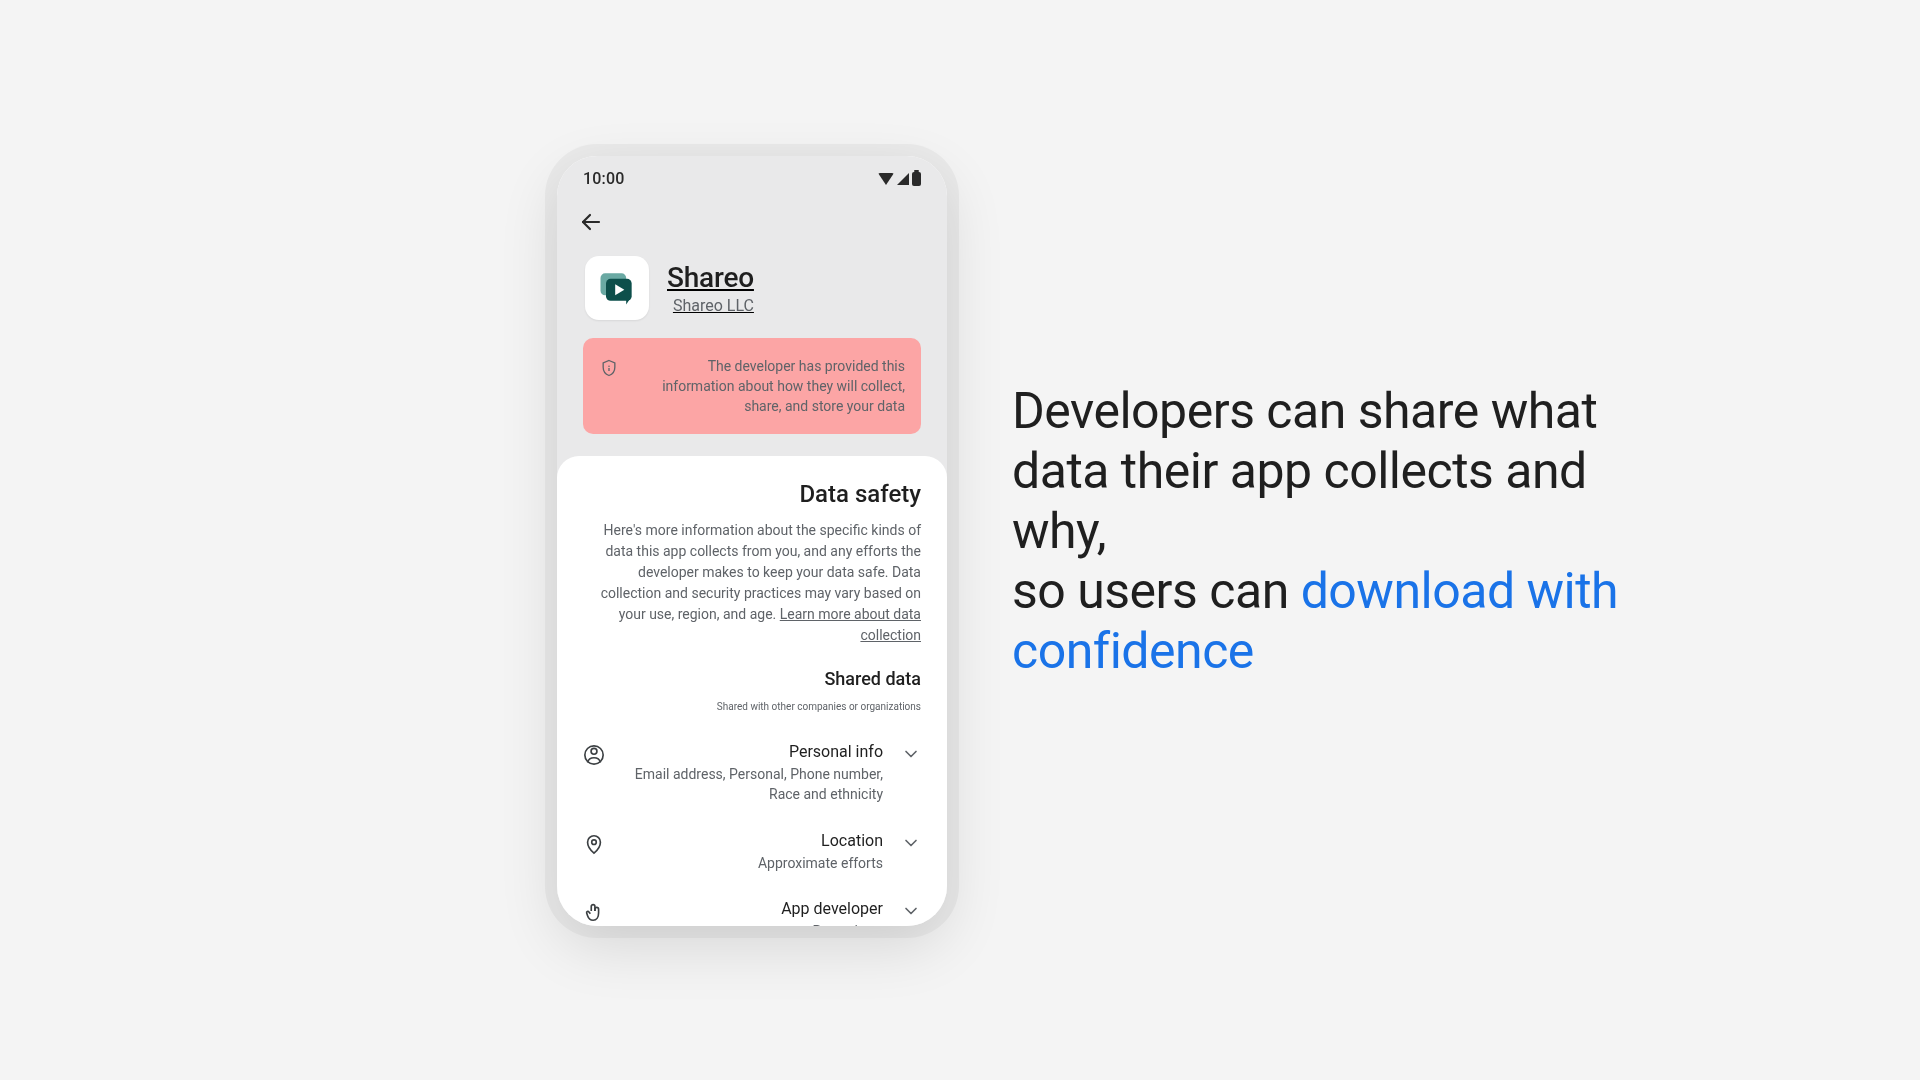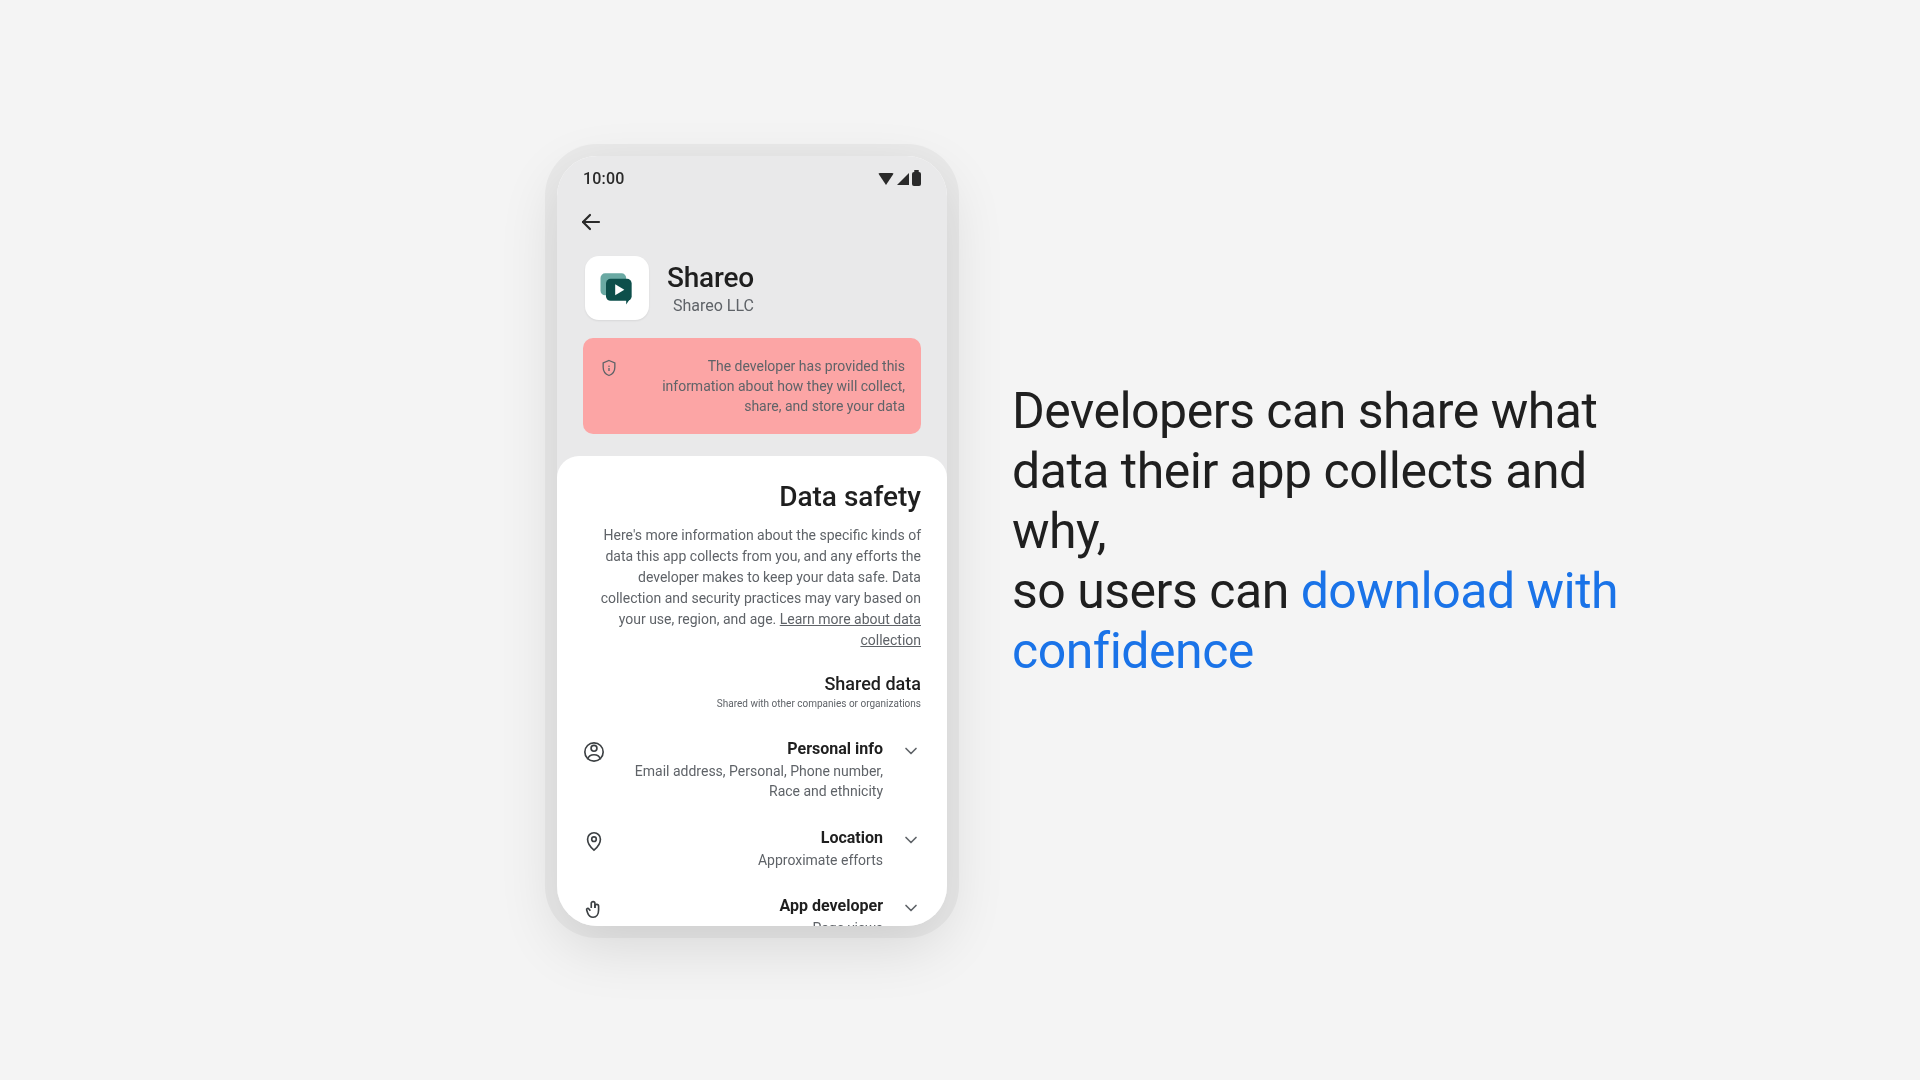--- a/index.html
+++ b/index.html
@@ -59,44 +59,44 @@
 .statusbar .wifi { width:0;height:0;border-left:8px solid transparent;border-right:8px solid transparent;border-bottom:12px solid #2a2a2a;border-radius:2px;transform:rotate(180deg);}
 .statusbar .cell { width:0;height:0;border-left:12px solid transparent;border-bottom:12px solid #2a2a2a;}
 .statusbar .batt { width:9px;height:14px;background:#2a2a2a;border-radius:2px;position:relative;}
 .statusbar .batt::before{content:'';position:absolute;top:-2px;left:2px;width:5px;height:2px;background:#2a2a2a;border-radius:1px;}
 
 
 .navrow { padding: 6px 20px 10px; }
 .back-arrow { width:28px;height:28px;display:flex;align-items:center;justify-content:center;color:#2a2a2a;}
 
 
-.app-header { display:flex;align-items:center;gap:18px;padding:10px 28px 18px;}
+.app-header { display:flex;align-items:center;gap:18px;padding:10px 28px 18px;text-decoration:underline;}
 .app-icon { width:64px;height:64px;border-radius:14px;background:#fff;display:flex;align-items:center;justify-content:center;box-shadow:0 1px 2px rgba(0,0,0,0.08);}
 .app-icon svg { width:44px;height:44px;}
 .app-titles .app-name { font-size:28px;font-weight:500;color:#1f1f1f;letter-spacing:-0.2px;}
 .app-titles .app-dev { font-size:16px;color:#5f6368;margin-top:2px;}
 
 
 .info-card { margin:0 26px;background:#fca5a5;border-radius:10px;padding:18px 16px;display:flex;gap:14px;align-items:flex-start;}
 .info-card .shield { flex:0 0 auto;margin-top:2px;}
 .info-card .txt { font-size:14px;line-height:1.45;color:#5f6368;}
 
 
 .sheet { margin-top:22px;background:#fff;border-radius:22px 22px 0 0; padding:24px 26px; height:500px;}
-.sheet h2 { font-size:28px;font-weight:500;color:#1f1f1f;margin-bottom:12px;}
+.sheet h2 { font-size:24px;font-weight:500;color:#1f1f1f;margin-bottom:12px;}
 .sheet .desc { font-size:14px;line-height:1.5;color:#5f6368;margin-bottom:22px;}
 .sheet .desc .learn { text-decoration:underline;color:#5f6368;}
 
-.shared-title { font-size:18px;font-weight:500;color:#1f1f1f;margin-bottom:4px;}
+.shared-title { font-size:18px;font-weight:500;color:#1f1f1f;margin-bottom:12px;}
 .shared-sub { font-size:10px;color:#5f6368;margin-bottom:20px;}
 
 .row { display:flex;align-items:flex-start;gap:18px;padding:10px 0 16px;}
 .row .icon { width:22px;height:22px;flex:0 0 22px;color:#3c4043;margin-top:2px;}
 .row .body { flex:1;}
-.row .title { font-size:16px;font-weight:700;color:#1f1f1f;margin-bottom:4px;}
+.row .title { font-size:16px;font-weight:400;color:#1f1f1f;margin-bottom:4px;}
 .row .sub { font-size:14px;color:#5f6368;line-height:1.4;}
 .row .chev { flex:0 0 20px;width:20px;height:20px;color:#5f6368;margin-top:2px;}
 
 
 .headline { position:absolute; left:780px; top:250px; width:670px;}
 .headline p { font-size:50px; line-height:1.2; font-weight:400; color:#1f1f1f; letter-spacing:-0.5px;}
 .headline .accent { color:#1a73e8;}
 </style>
 </head>
 <body>

